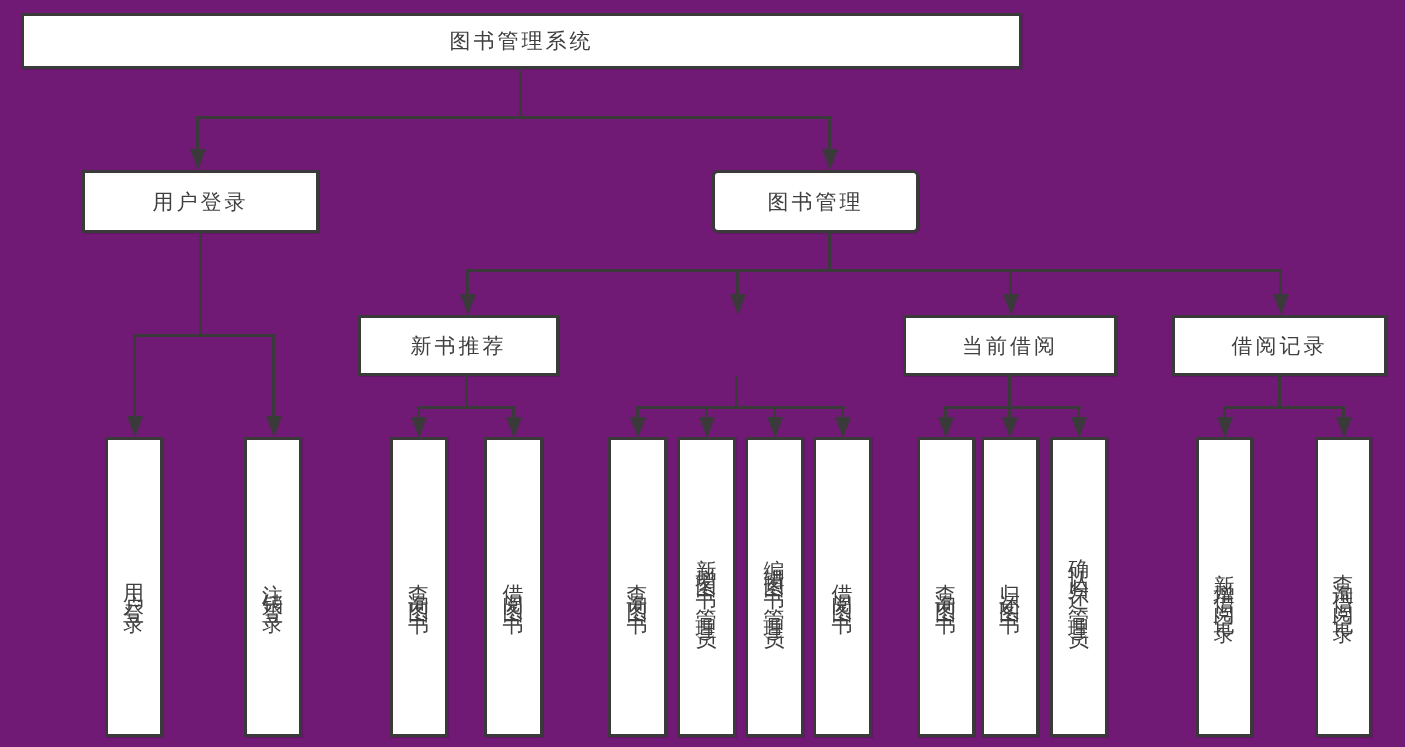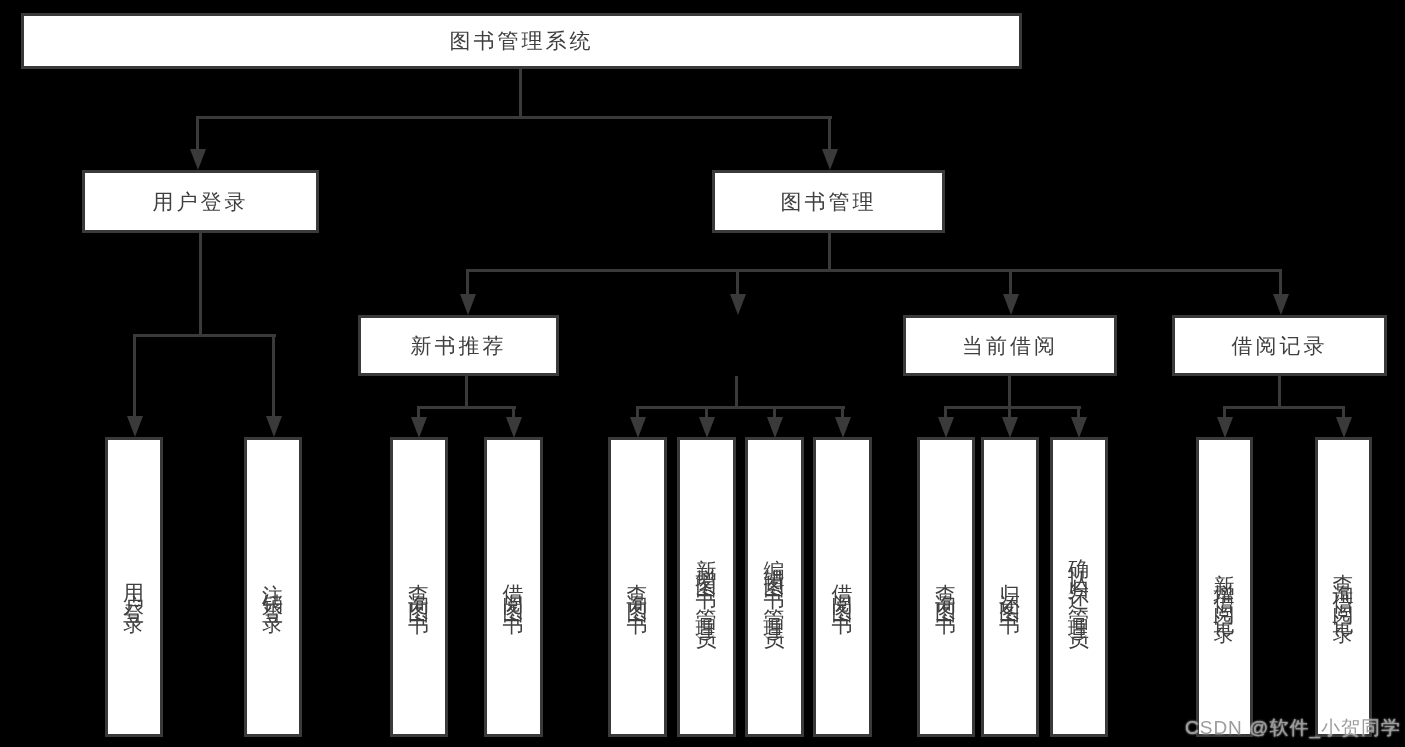--- a/index.html
+++ b/index.html
@@ -1,21 +1,21 @@
 <!DOCTYPE html>
 <html><head>
 <meta charset="utf-8">
 <style>
   html, body { margin: 0; padding: 0; background: #ffffff; }
   body { font-family: "Liberation Sans", sans-serif; }
   .canvas {
     position: relative;
     width: 1405px;
     height: 747px;
-    background: #000000;
+    background: #701a75;
     overflow: hidden;
   }
   .box {
     position: absolute;
     box-sizing: border-box;
     background: #ffffff;
     border: 3px solid #3a3a3a;
     display: flex;
     align-items: center;
     justify-content: center;
@@ -67,21 +67,21 @@
   <div class="box" style="left:21px; top:13px; width:1001px; height:56px;">图书管理系统</div>
 
   <div class="vline" style="left:519px; top:69px; height:49px;"></div>
   <div class="hline" style="left:196px; top:116px; width:636px;"></div>
   <div class="vline" style="left:196px; top:118px; height:32px;"></div>
   <div class="arrow" style="left:190px; top:149px;"></div>
   <div class="vline" style="left:828px; top:118px; height:32px;"></div>
   <div class="arrow" style="left:822px; top:149px;"></div>
 
   <div class="box" style="left:82px; top:170px; width:237px; height:63px;">用户登录</div>
-  <div class="box" style="left:712px; top:170px; width:233px; height:63px;">图书管理</div>
+  <div class="box" style="left:712px; top:170px; width:207px; height:63px;border-radius:6px;">图书管理</div>
 
   <div class="vline" style="left:199px; top:233px; height:104px;"></div>
   <div class="hline" style="left:133px; top:334px; width:143px;"></div>
   <div class="vline" style="left:133px; top:336px; height:81px;"></div>
   <div class="arrow" style="left:127px; top:416px;"></div>
   <div class="vline" style="left:272px; top:336px; height:81px;"></div>
   <div class="arrow" style="left:266px; top:416px;"></div>
 
   <div class="vline" style="left:828px; top:233px; height:39px;"></div>
   <div class="hline" style="left:466px; top:269px; width:816px;"></div>
@@ -143,15 +143,14 @@
   <div class="box vbox" style="left:745px; top:437px; width:59px; height:300px;">编辑图书（管理员）</div>
   <div class="box vbox" style="left:813px; top:437px; width:59px; height:300px;">借阅图书</div>
 
   <div class="box vbox" style="left:917px; top:437px; width:58px; height:300px;">查询图书</div>
   <div class="box vbox" style="left:981px; top:437px; width:58px; height:300px;">归还图书</div>
   <div class="box vbox" style="left:1050px; top:437px; width:58px; height:300px;">确认归还（管理员）</div>
 
   <div class="box vbox" style="left:1196px; top:437px; width:57px; height:300px;">新增借阅记录</div>
   <div class="box vbox" style="left:1315px; top:437px; width:57px; height:300px;">查询借阅记录</div>
 
-  <div class="watermark">CSDN @软件_小贺同学</div>
 
 </div>
 
 </body></html>

